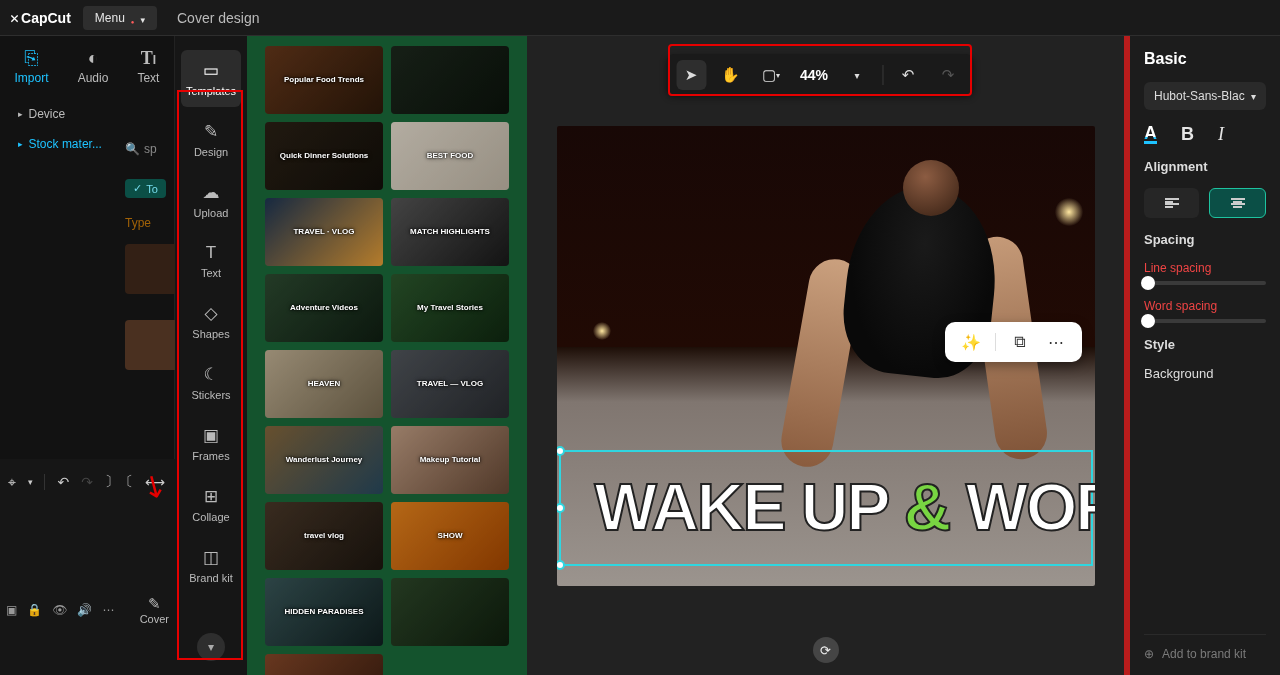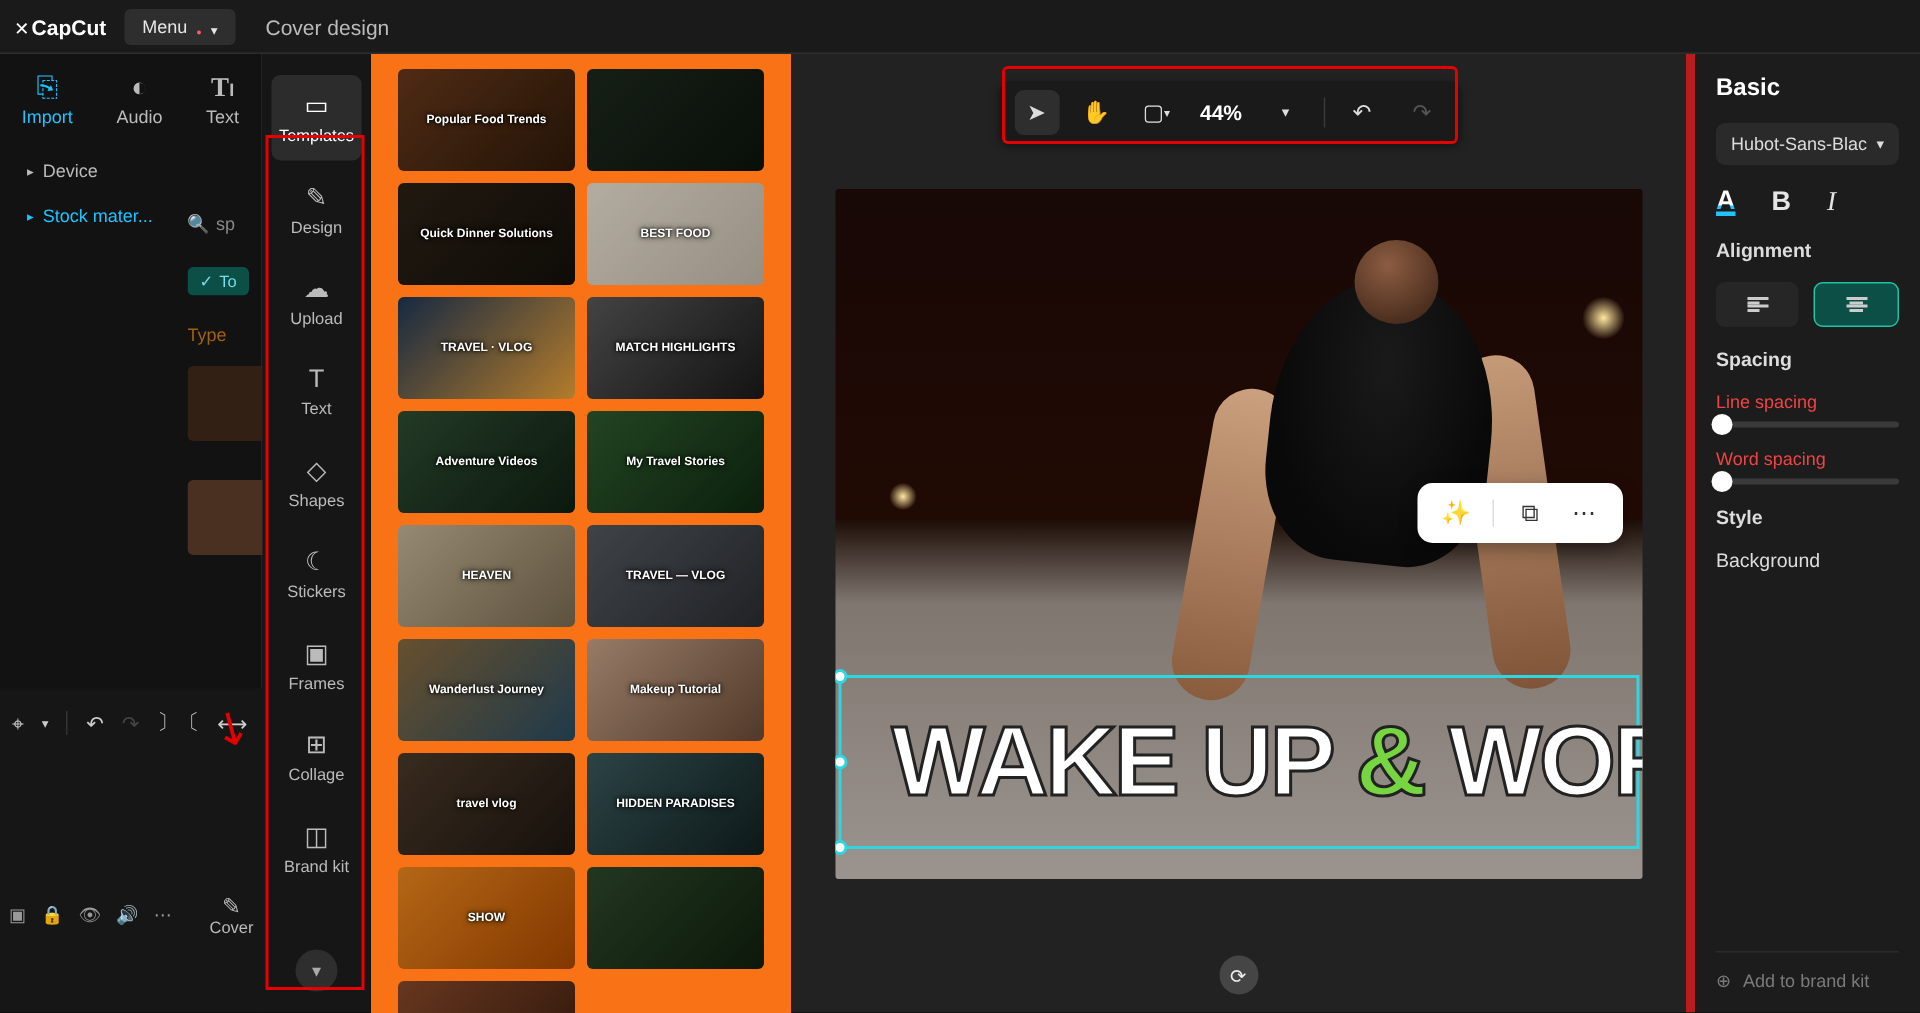--- a/index.html
+++ b/index.html
@@ -28,21 +28,21 @@
     .arrow { position:absolute; left:142px; bottom:172px; color:#e60000; font-size:30px; transform:rotate(30deg); pointer-events:none; }
     .tag { display:inline-flex; align-items:center; gap:4px; background:#0b4f46; color:#7de; font-size:11px; padding:3px 8px; border-radius:4px;}
     
     .col-c { width:72px; background:#161616; display:flex; flex-direction:column; align-items:center; padding:14px 0; gap:4px; position:relative; }
     .rail-item { width:60px; text-align:center; font-size:11px; color:#bbb; padding:10px 0; border-radius:6px; cursor:pointer; }
     .rail-item.active { background:#2c2c2c; color:#fff; }
     .rail-item .ri { display:block; font-size:17px; margin-bottom:4px; }
     .rail-more { width:28px; height:28px; border-radius:50%; background:#2e2e2e; color:#aaa; display:flex; align-items:center; justify-content:center; margin-top:auto; cursor:pointer; font-size:12px;}
     .red-box-vert { position:absolute; border:2px solid #e60000; left:2px; top:54px; width:66px; height:570px; pointer-events:none;}
     
-    .col-d { width:280px; background:#f97316; padding:10px 10px 10px 18px; overflow-y:auto; display:flex; flex-wrap:wrap; gap:8px; align-content:flex-start; }
+    .col-d { width:280px; background:#14532d; padding:10px 10px 10px 18px; overflow-y:auto; display:flex; flex-wrap:wrap; gap:8px; align-content:flex-start; }
     .thumb { width:118px; height:68px; border-radius:4px; position:relative; overflow:hidden; display:flex; align-items:center; justify-content:center; background:#333; color:#fff; font-size:8px; font-weight:700; text-align:center; line-height:1.1; padding:4px; cursor:pointer; }
     .thumb .cap { position:relative; z-index:2; text-shadow:0 0 4px #000, 0 0 2px #000; pointer-events:none; }
     .thumb::before{content:"";position:absolute;inset:0;background:rgba(0,0,0,.25);}
     
     .col-e { flex:1; background:#222; display:flex; flex-direction:column; position:relative; }
     .canvas-toolbar { position:absolute; top:18px; left:49%; transform:translateX(-50%); background:#1a1a1a; border-radius:8px; display:flex; align-items:center; gap:10px; padding:6px 10px; box-shadow:0 2px 6px rgba(0,0,0,.4);}
     .ct-btn { width:30px; height:30px; display:flex; align-items:center; justify-content:center; color:#ddd; font-size:15px; border-radius:6px; cursor:pointer;}
     .ct-btn.sel { background:#2e2e2e; }
     .ct-zoom { font-weight:700; font-size:14px; color:#fff; padding:0 4px;}
     .ct-sep { width:1px; height:20px; background:#3a3a3a; }
@@ -208,25 +208,25 @@
       </div>
       <div class="thumb" style="background: linear-gradient(135deg, rgb(138, 107, 62), rgb(42, 77, 99)); justify-content: center;">
         <span class="cap">Wanderlust Journey</span>
       </div>
       <div class="thumb" style="background: linear-gradient(135deg, rgb(202, 165, 138), rgb(108, 76, 55));">
         <span class="cap">Makeup Tutorial</span>
       </div>
       <div class="thumb" style="background: linear-gradient(135deg, rgb(76, 58, 42), rgb(30, 23, 16));">
         <span class="cap">travel vlog</span>
       </div>
+      <div class="thumb" style="background: linear-gradient(135deg, rgb(241, 138, 30), rgb(174, 74, 0));">
+        <span class="cap">SHOW</span>
+      </div>
       <div class="thumb" style="background: linear-gradient(135deg, rgb(59, 90, 92), rgb(17, 33, 34));">
         <span class="cap">HIDDEN PARADISES</span>
-      </div>
-      <div class="thumb" style="background: linear-gradient(135deg, rgb(241, 138, 30), rgb(174, 74, 0));">
-        <span class="cap">SHOW</span>
       </div>
       <div class="thumb" style="background: linear-gradient(135deg, rgb(47, 74, 43), rgb(16, 32, 14));"></div>
       <div class="thumb" style="background: linear-gradient(135deg, rgb(138, 74, 42), rgb(58, 28, 14));">
         <span class="cap"></span>
       </div>
     </div>
 
   <div class="col-e">
     <div class="canvas-toolbar">
       <div class="ct-btn sel">➤</div>

